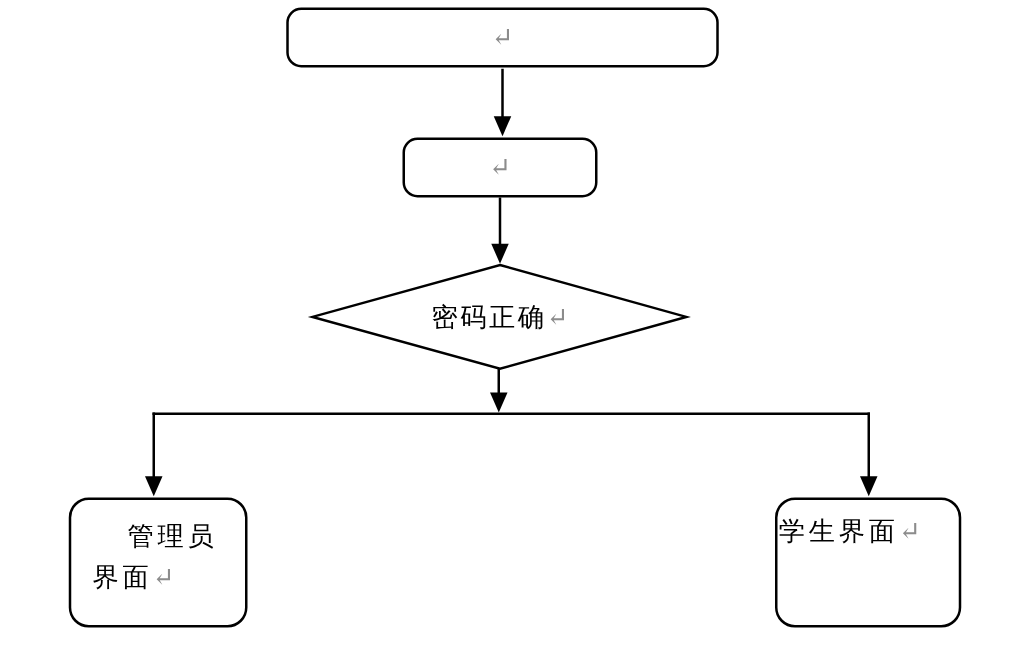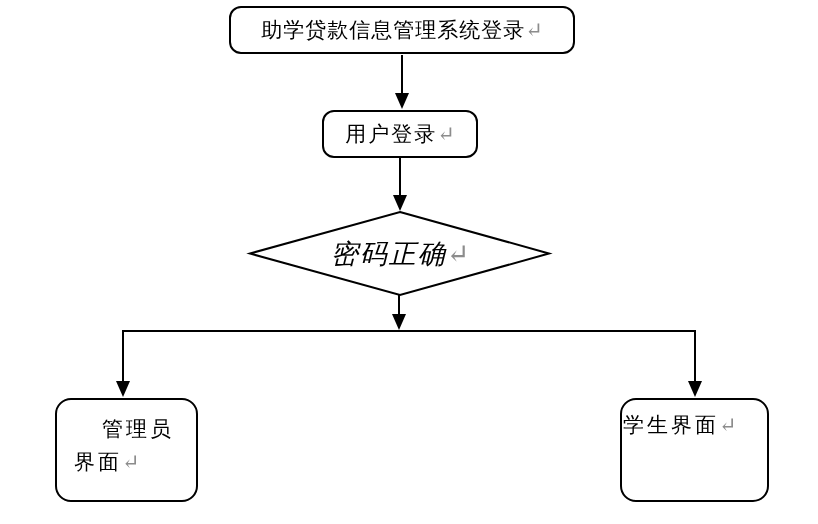--- a/index.html
+++ b/index.html
@@ -50,26 +50,25 @@
   }
   .node-login {
     left: 322px; top: 110px;
     width: 156px; height: 48px;
     letter-spacing: 2px;
   }
   .diamond-label {
     position: absolute;
     left: 250px; top: 238px;
     width: 300px; height: 32px;
-    font-size: 27px;
+    font-size: 21px;
     letter-spacing: 2px;
     text-align: center;
     line-height: 32px;
     white-space: nowrap;
-    font-style: italic;
   }
   .node-admin {
     left: 55px; top: 398px;
     width: 143px; height: 104px;
     padding: 13px 0 0 17px;
     letter-spacing: 3px;
     line-height: 33px;
   }
   .node-admin .label-wrap {
     display: inline;
@@ -109,26 +108,24 @@
     <line x1="122" y1="331" x2="696" y2="331" stroke="#000000" stroke-width="2"></line>
 
     <line x1="123" y1="330" x2="123" y2="383" stroke="#000000" stroke-width="2"></line>
     <polygon points="123,397 116,381 130,381" fill="#000000"></polygon>
 
     <line x1="695" y1="330" x2="695" y2="383" stroke="#000000" stroke-width="2"></line>
     <polygon points="695,397 688,381 702,381" fill="#000000"></polygon>
   </svg>
 
   <div class="node rounded center-text node-start">
-    <span class="inline-label">助学贷款信息管理系统登录</span>
       <span class="return-mark">↵</span>
   </div>
 
   <div class="node rounded center-text node-login">
-    <span class="inline-label">用户登录</span>
       <span class="return-mark">↵</span>
   </div>
 
   <div class="diamond-label">
     <span class="inline-label">密码正确</span><span class="return-mark">↵</span>
   </div>
 
   <div class="node rounded-big node-admin">
     <span class="label-wrap">管理员界面</span><span class="return-mark">↵</span>
   </div>

